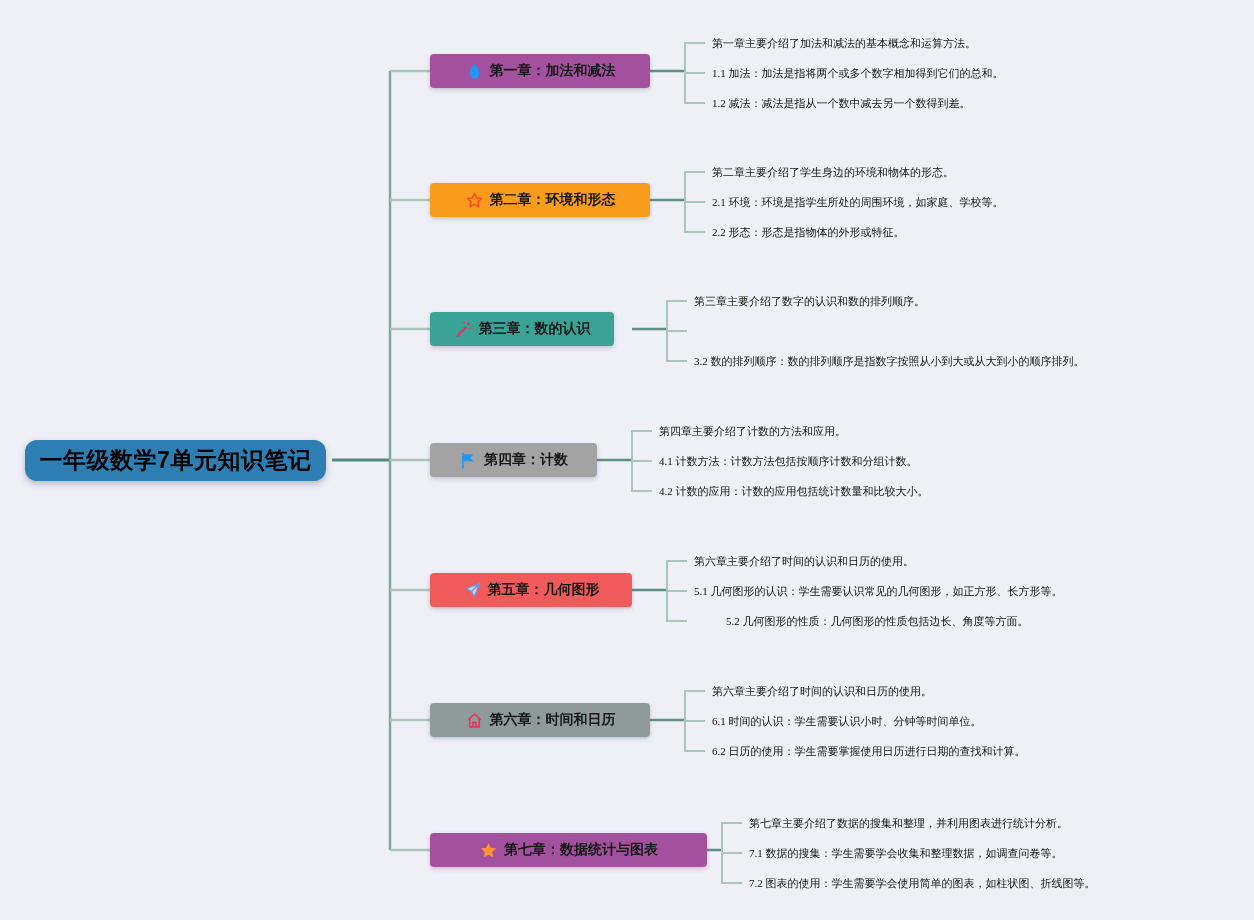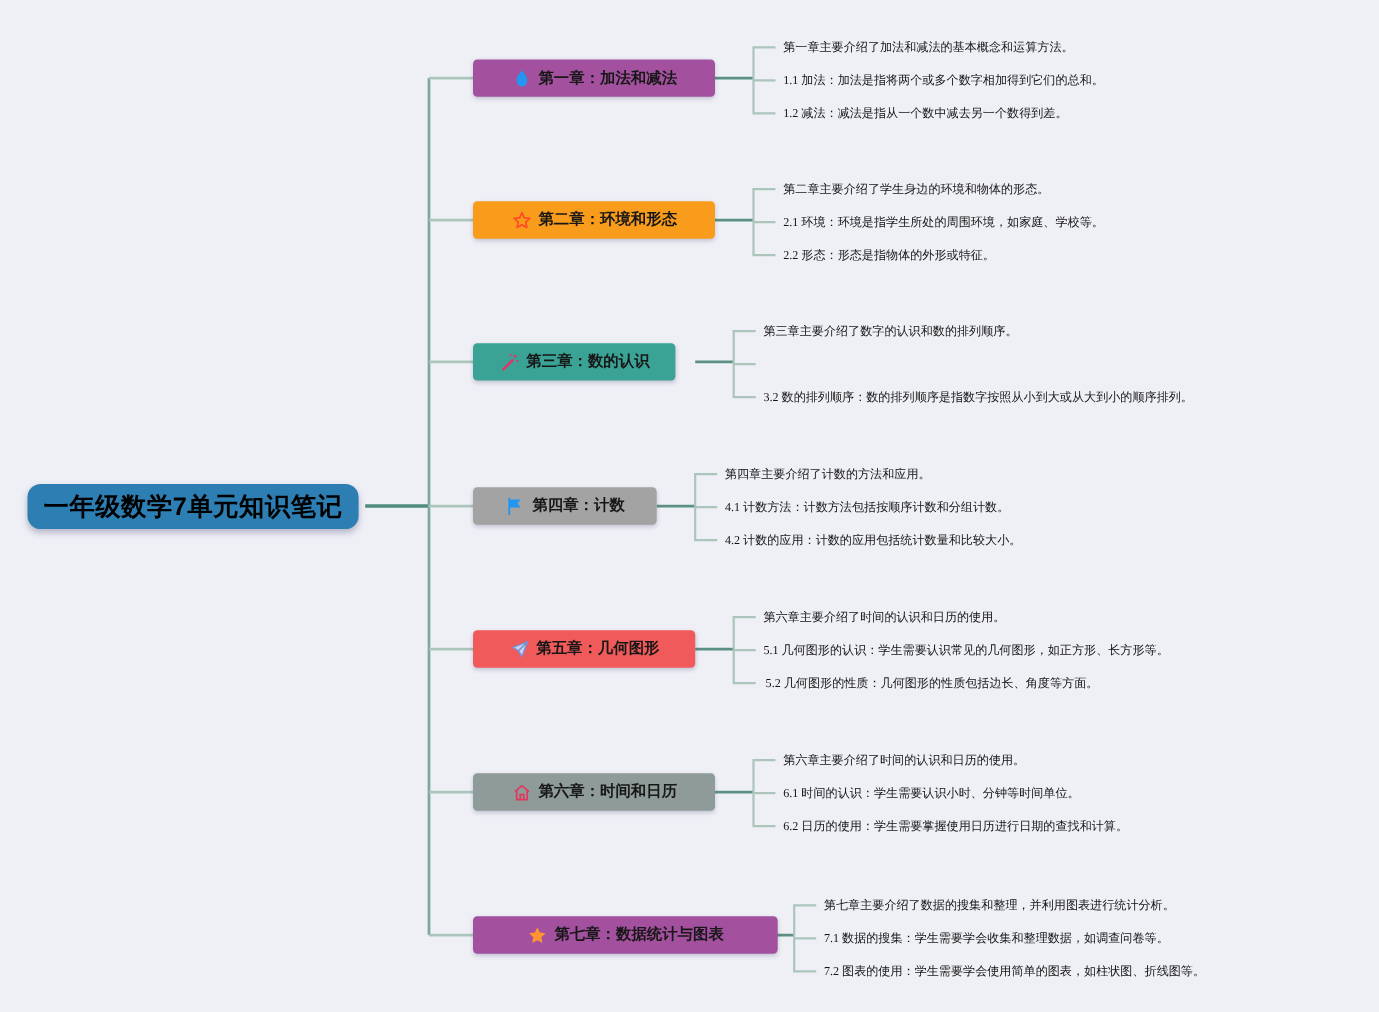--- a/index.html
+++ b/index.html
@@ -115,21 +115,21 @@
   <div class="chapter" style="left: 430px; top: 573px; width: 202px; background-color: rgb(241, 90, 91);">
     <span class="icon">
         <svg viewBox="0 0 24 24">
           <path d="M21 3L10.5 13.5M21 3l-6.5 17-4-6.5L4 9.5z" fill="#c9d4f2" stroke="#7d90d0" stroke-width="1.8" stroke-linejoin="round"></path>
         </svg>
       </span>
     <span>第五章：几何图形</span>
   </div>
   <div class="leaf" style="left:694px;top:561px;">第六章主要介绍了时间的认识和日历的使用。</div>
   <div class="leaf" style="left:694px;top:591px;">5.1 几何图形的认识：学生需要认识常见的几何图形，如正方形、长方形等。</div>
-  <div class="leaf" style="left:696px;top:621px;text-align:right;">5.2 几何图形的性质：几何图形的性质包括边长、角度等方面。</div>
+  <div class="leaf" style="left:726px;top:621px;text-align:right;">5.2 几何图形的性质：几何图形的性质包括边长、角度等方面。</div>
 
   <div class="chapter" style="left: 430px; top: 703px; width: 220px; background-color: rgb(142, 155, 153);">
     <span class="icon">
         <svg viewBox="0 0 24 24">
           <path d="M4 11l8-7 8 7" fill="none" stroke="#e23a5f" stroke-width="2" stroke-linejoin="round"></path>
           <path d="M6 9.5V20h12V9.5" fill="none" stroke="#e23a5f" stroke-width="2"></path>
           <path d="M10 20v-5.5h4V20" fill="none" stroke="#e23a5f" stroke-width="2"></path>
         </svg>
       </span>
     <span>第六章：时间和日历</span>

